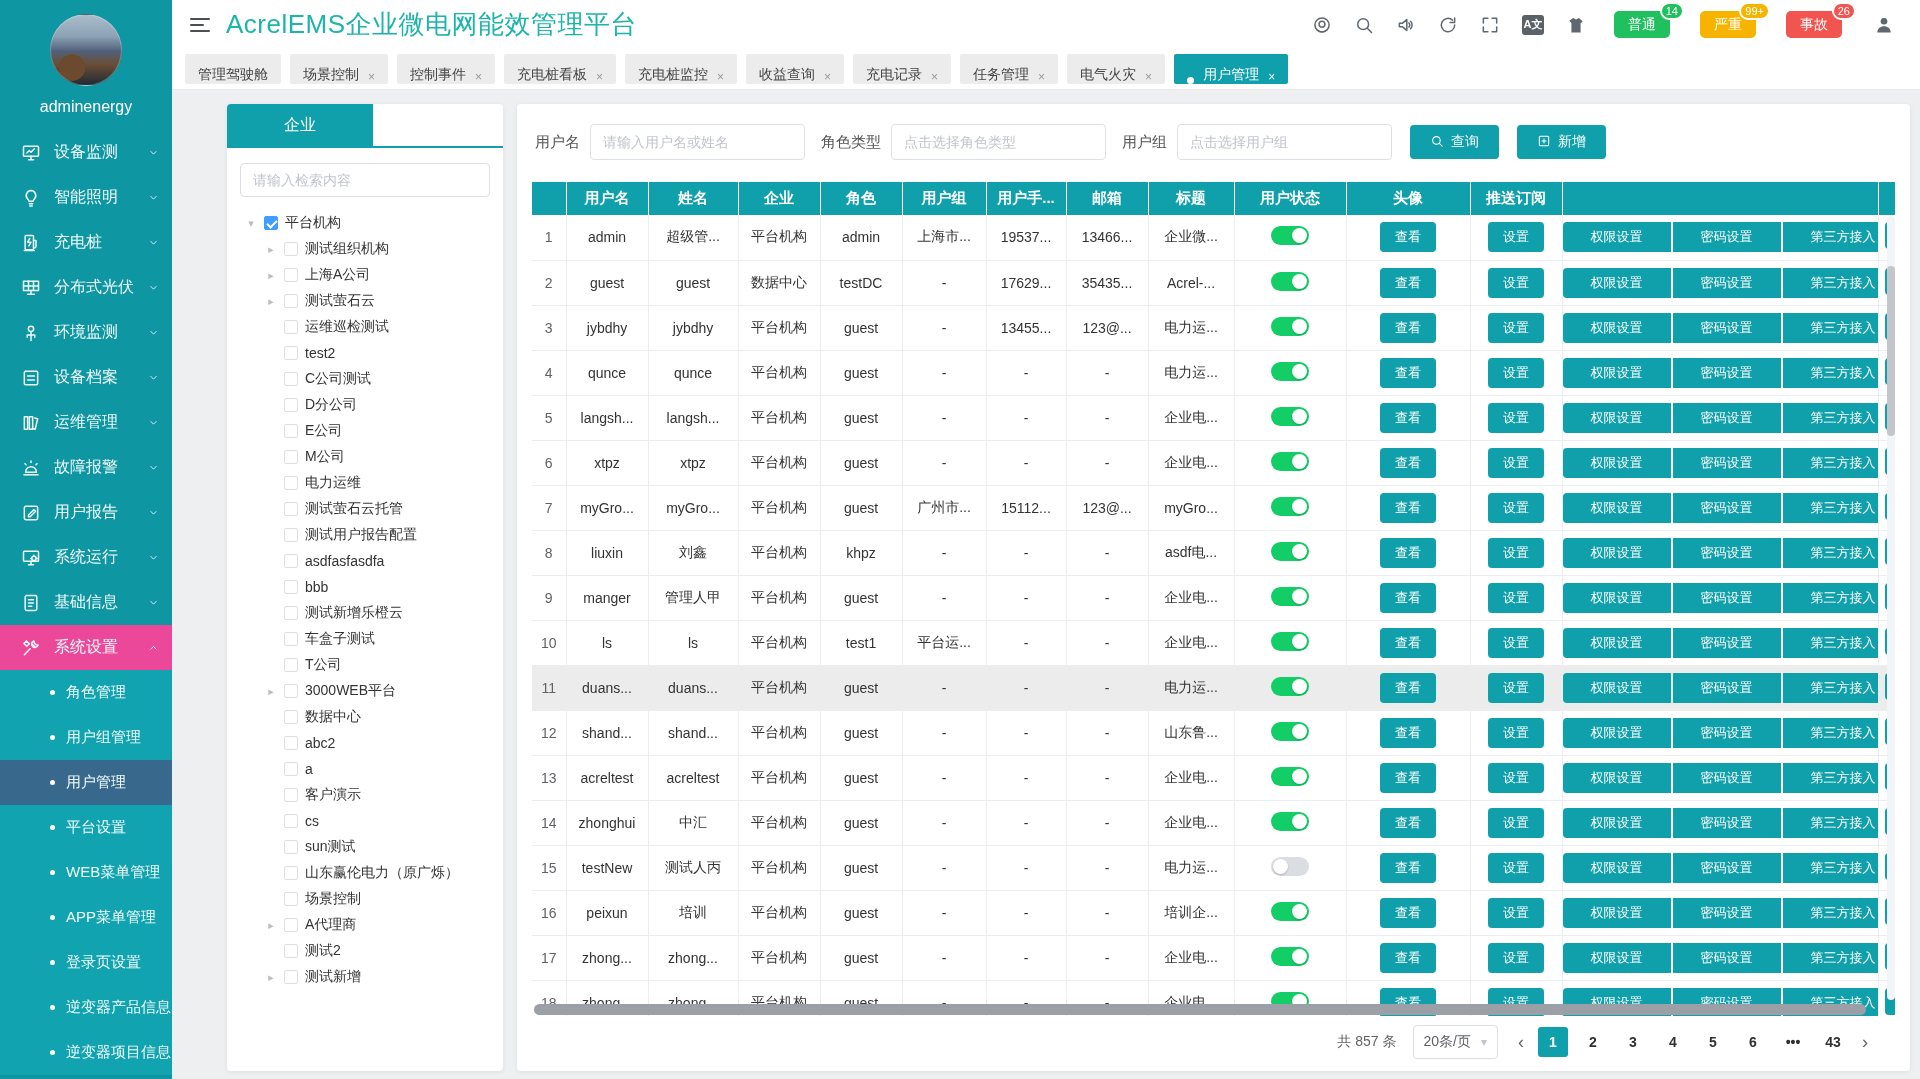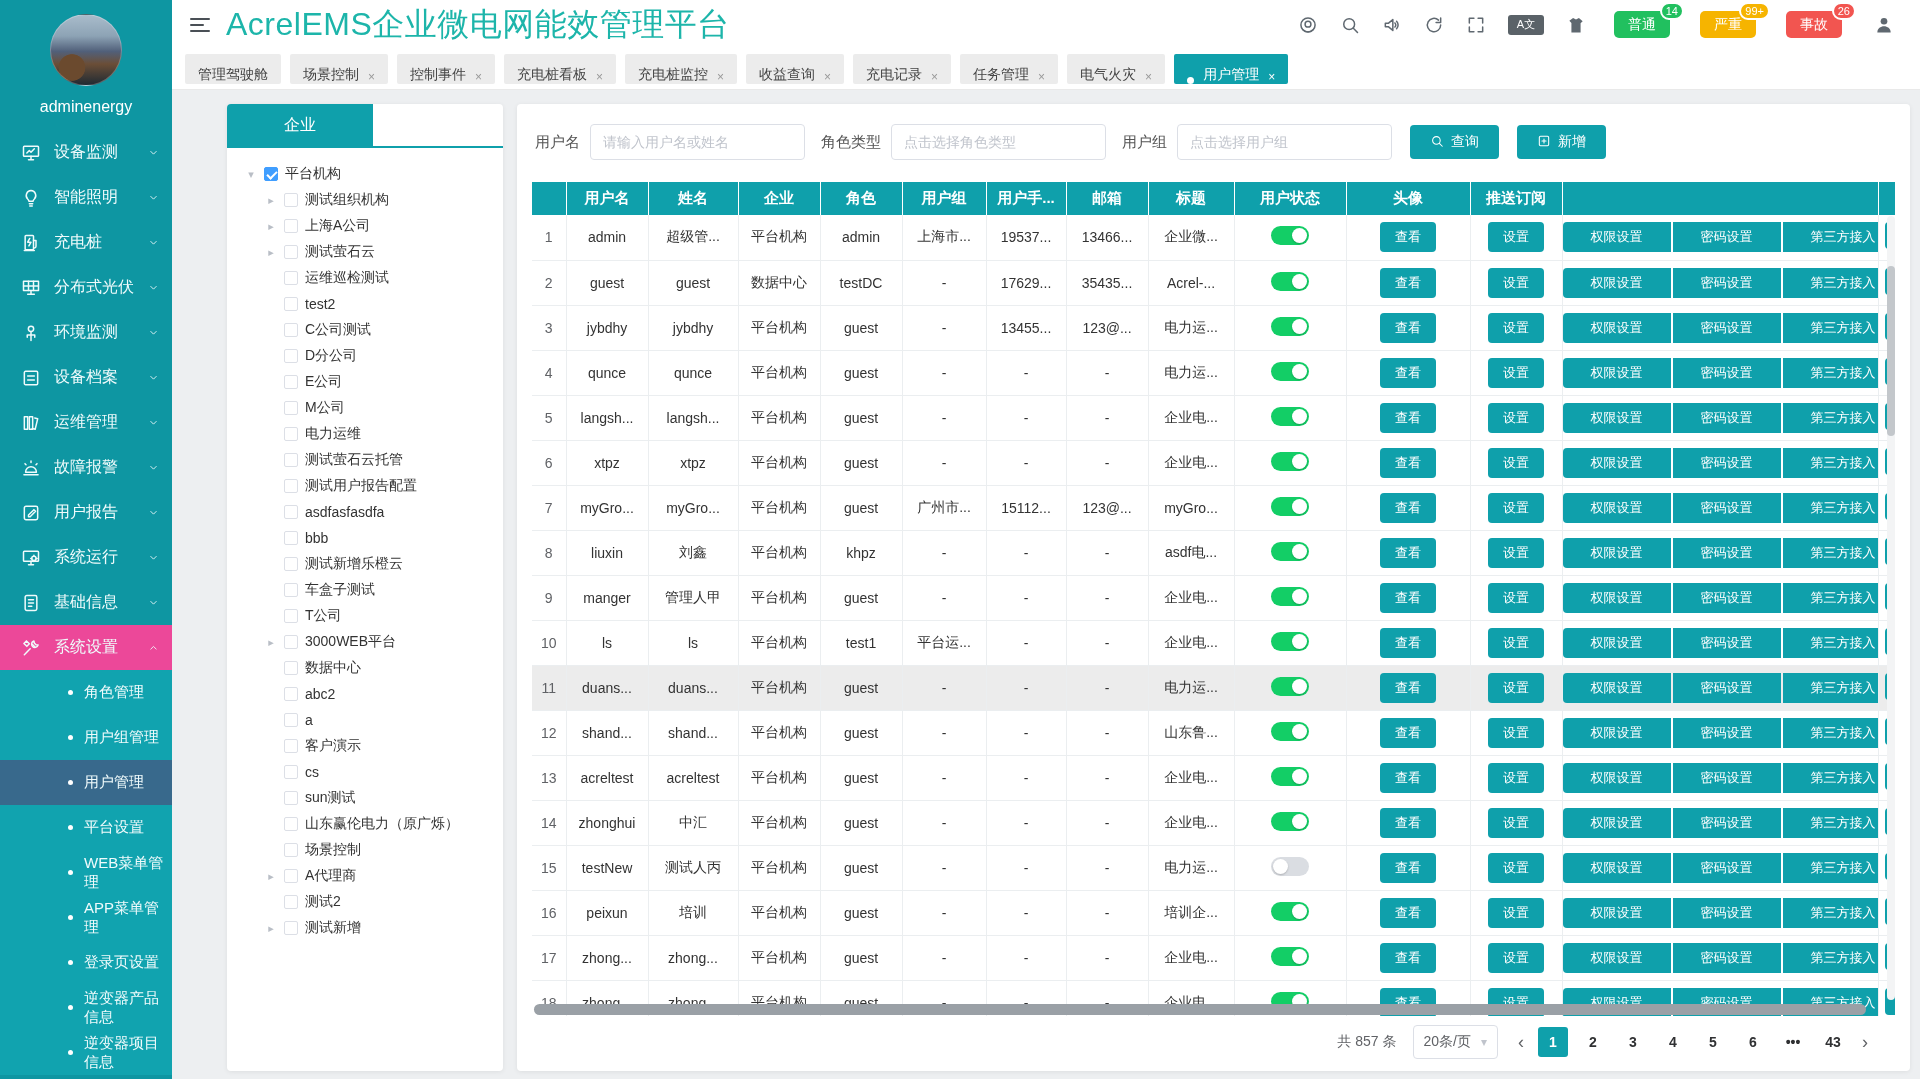--- a/index.html
+++ b/index.html
@@ -17,35 +17,35 @@
     border:1px solid rgba(255,255,255,.25); }
   .username { text-align:center; font-size:16px; margin-top:12px; color:#fff; }
   .menu { margin-top:14px; }
   .menu-item { height:45px; display:flex; align-items:center; gap:13px;
     padding:0 12px 0 21px; font-size:16px; cursor:pointer; }
   .menu-item .mi-icon { width:20px; height:20px; flex:none; display:flex; align-items:center; }
   .menu-item .chevron { margin-left:auto; opacity:.9; display:flex; }
   .menu-item.parent-active { background:#ec4899; }
   .submenu { background:#11a3af; }
   .submenu-item { height:45px; display:flex; align-items:center; gap:11px;
-    padding-left:68px; font-size:15px; cursor:pointer; }
+    padding-left:50px; font-size:15px; cursor:pointer; }
   .submenu-item .bullet { width:5px; height:5px; border-radius:50%; background:#fff; flex:none; }
   .submenu-item.active { background:#38698c; }
 
   
   .topbar { position:absolute; left:172px; top:0; width:1748px; height:49px;
     background:#fff; display:flex; align-items:center; padding:0 26px 0 18px; z-index:4; }
   .hamburger { width:20px; display:flex; flex-direction:column; gap:4px; cursor:pointer; }
   .hamburger i { display:block; height:2px; background:#4a5056; border-radius:1px; }
   .hamburger i:nth-child(2){ width:70%; }
-  .title { margin-left:16px; font-size:32px; font-weight:400; color:#1db5aa; letter-spacing:.5px; }
+  .title { margin-left:16px; font-size:26px; font-weight:400; color:#1db5aa; letter-spacing:.5px; }
   .topbar-right { margin-left:auto; display:flex; align-items:center; gap:22px; color:#5f6870; }
   .tb-icon { width:20px; height:20px; display:flex; cursor:pointer; }
-  .translate-box { width:36px; height:20px; background:#5a6268; color:#fff; border-radius:3px;
-    font-size:11px; font-weight:normal; display:flex; align-items:center; justify-content:center; cursor:pointer; }
+  .translate-box { width:22px; height:20px; background:#5a6268; color:#fff; border-radius:3px;
+    font-size:11px; font-weight:bold; display:flex; align-items:center; justify-content:center; cursor:pointer; }
   .alarm-badges { display:flex; gap:30px; margin:0 10px 0 6px; }
   .alarm-badge { position:relative; height:27px; padding:0 14px; border-radius:5px;
     color:#fff; font-size:14px; display:flex; align-items:center; cursor:pointer; }
   .alarm-count { position:absolute; top:-9px; right:-14px; min-width:20px; height:18px;
     border-radius:9px; border:2px solid #fff; color:#fff; font-size:11px;
     display:flex; align-items:center; justify-content:center; padding:0 4px; }
 
   
   .tabbar { position:absolute; left:172px; top:49px; width:1748px; height:41px;
     background:#fff; display:flex; align-items:center; padding-left:13px;
@@ -468,20 +468,23 @@
         <span class="x">×</span>
       </div>
     </div>
 
   <div class="content">
 
     <section class="tree-card">
       <div class="tree-tabs">
         <div class="tree-tab">企业</div>
       </div>
+      <div class="tree-search">
+        <input class="search-input" placeholder="请输入检索内容" style="">
+      </div>
       <div class="tree">
           <div class="tnode">
             <span class="caret">▾</span>
             <span class="cb checked"></span>
             <span>平台机构</span>
           </div>
           <div class="tnode child">
             <span class="caret">▸</span>
             <span class="cb"></span>
             <span>测试组织机构</span>

